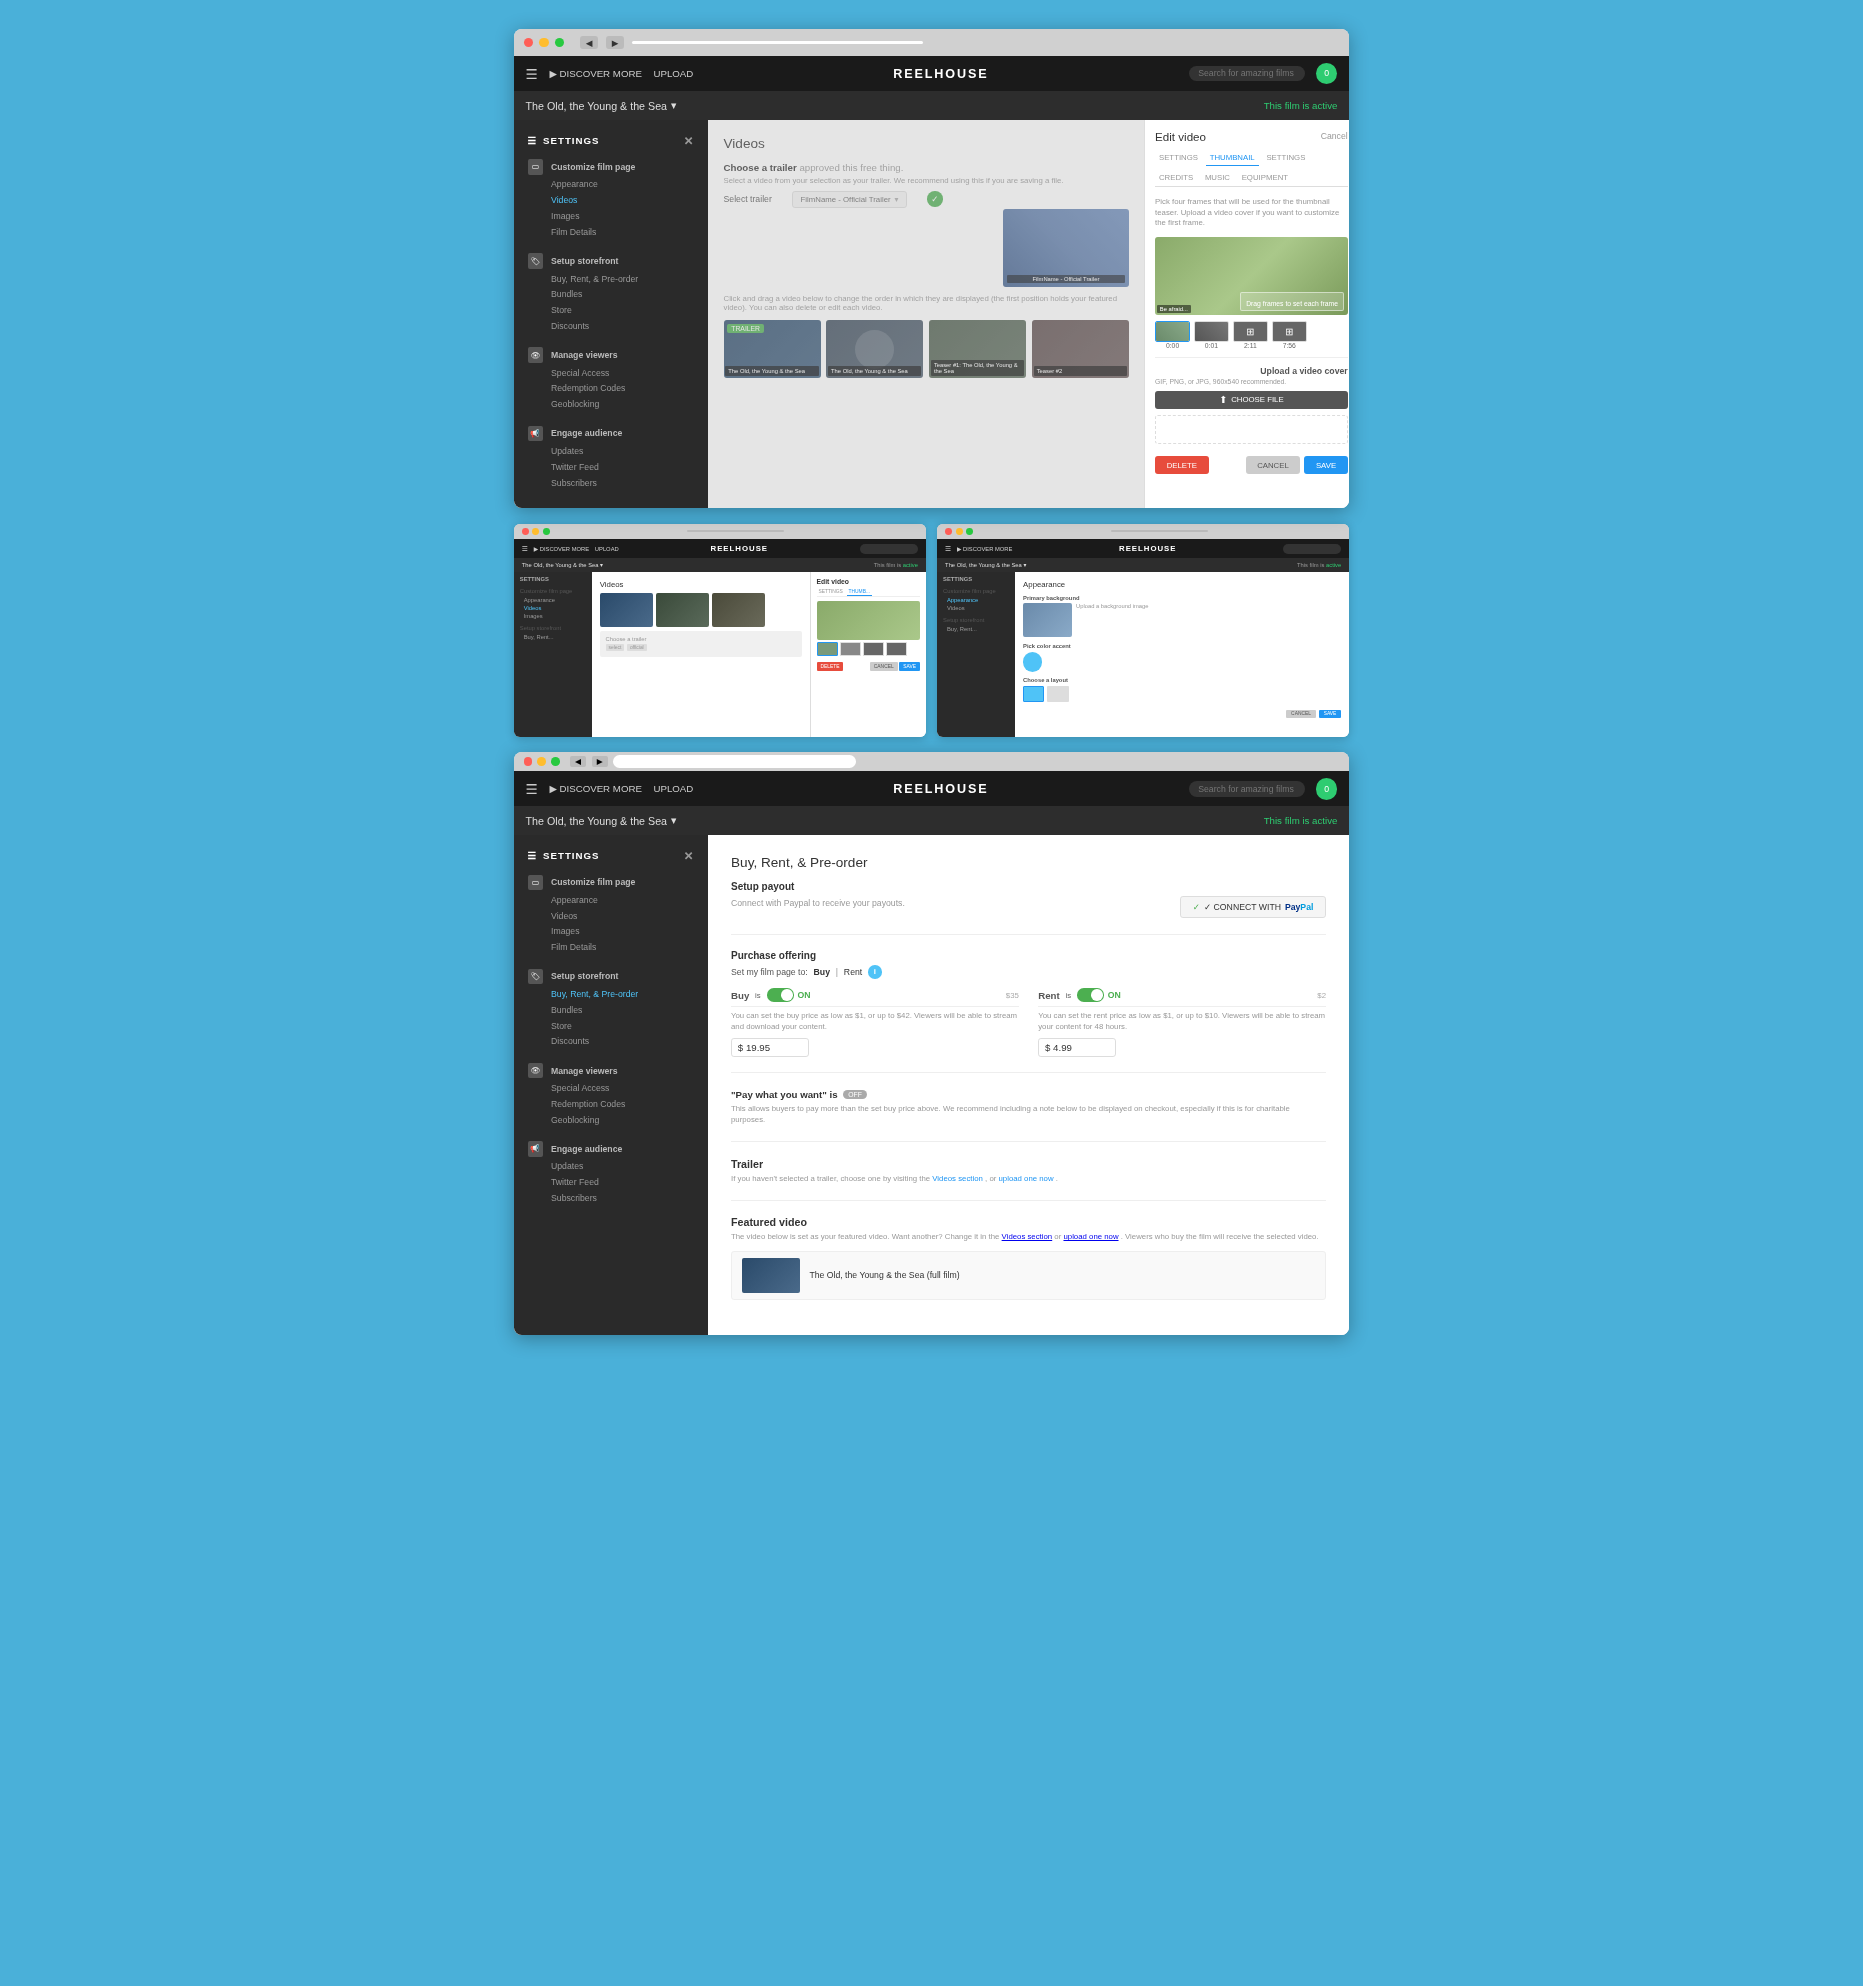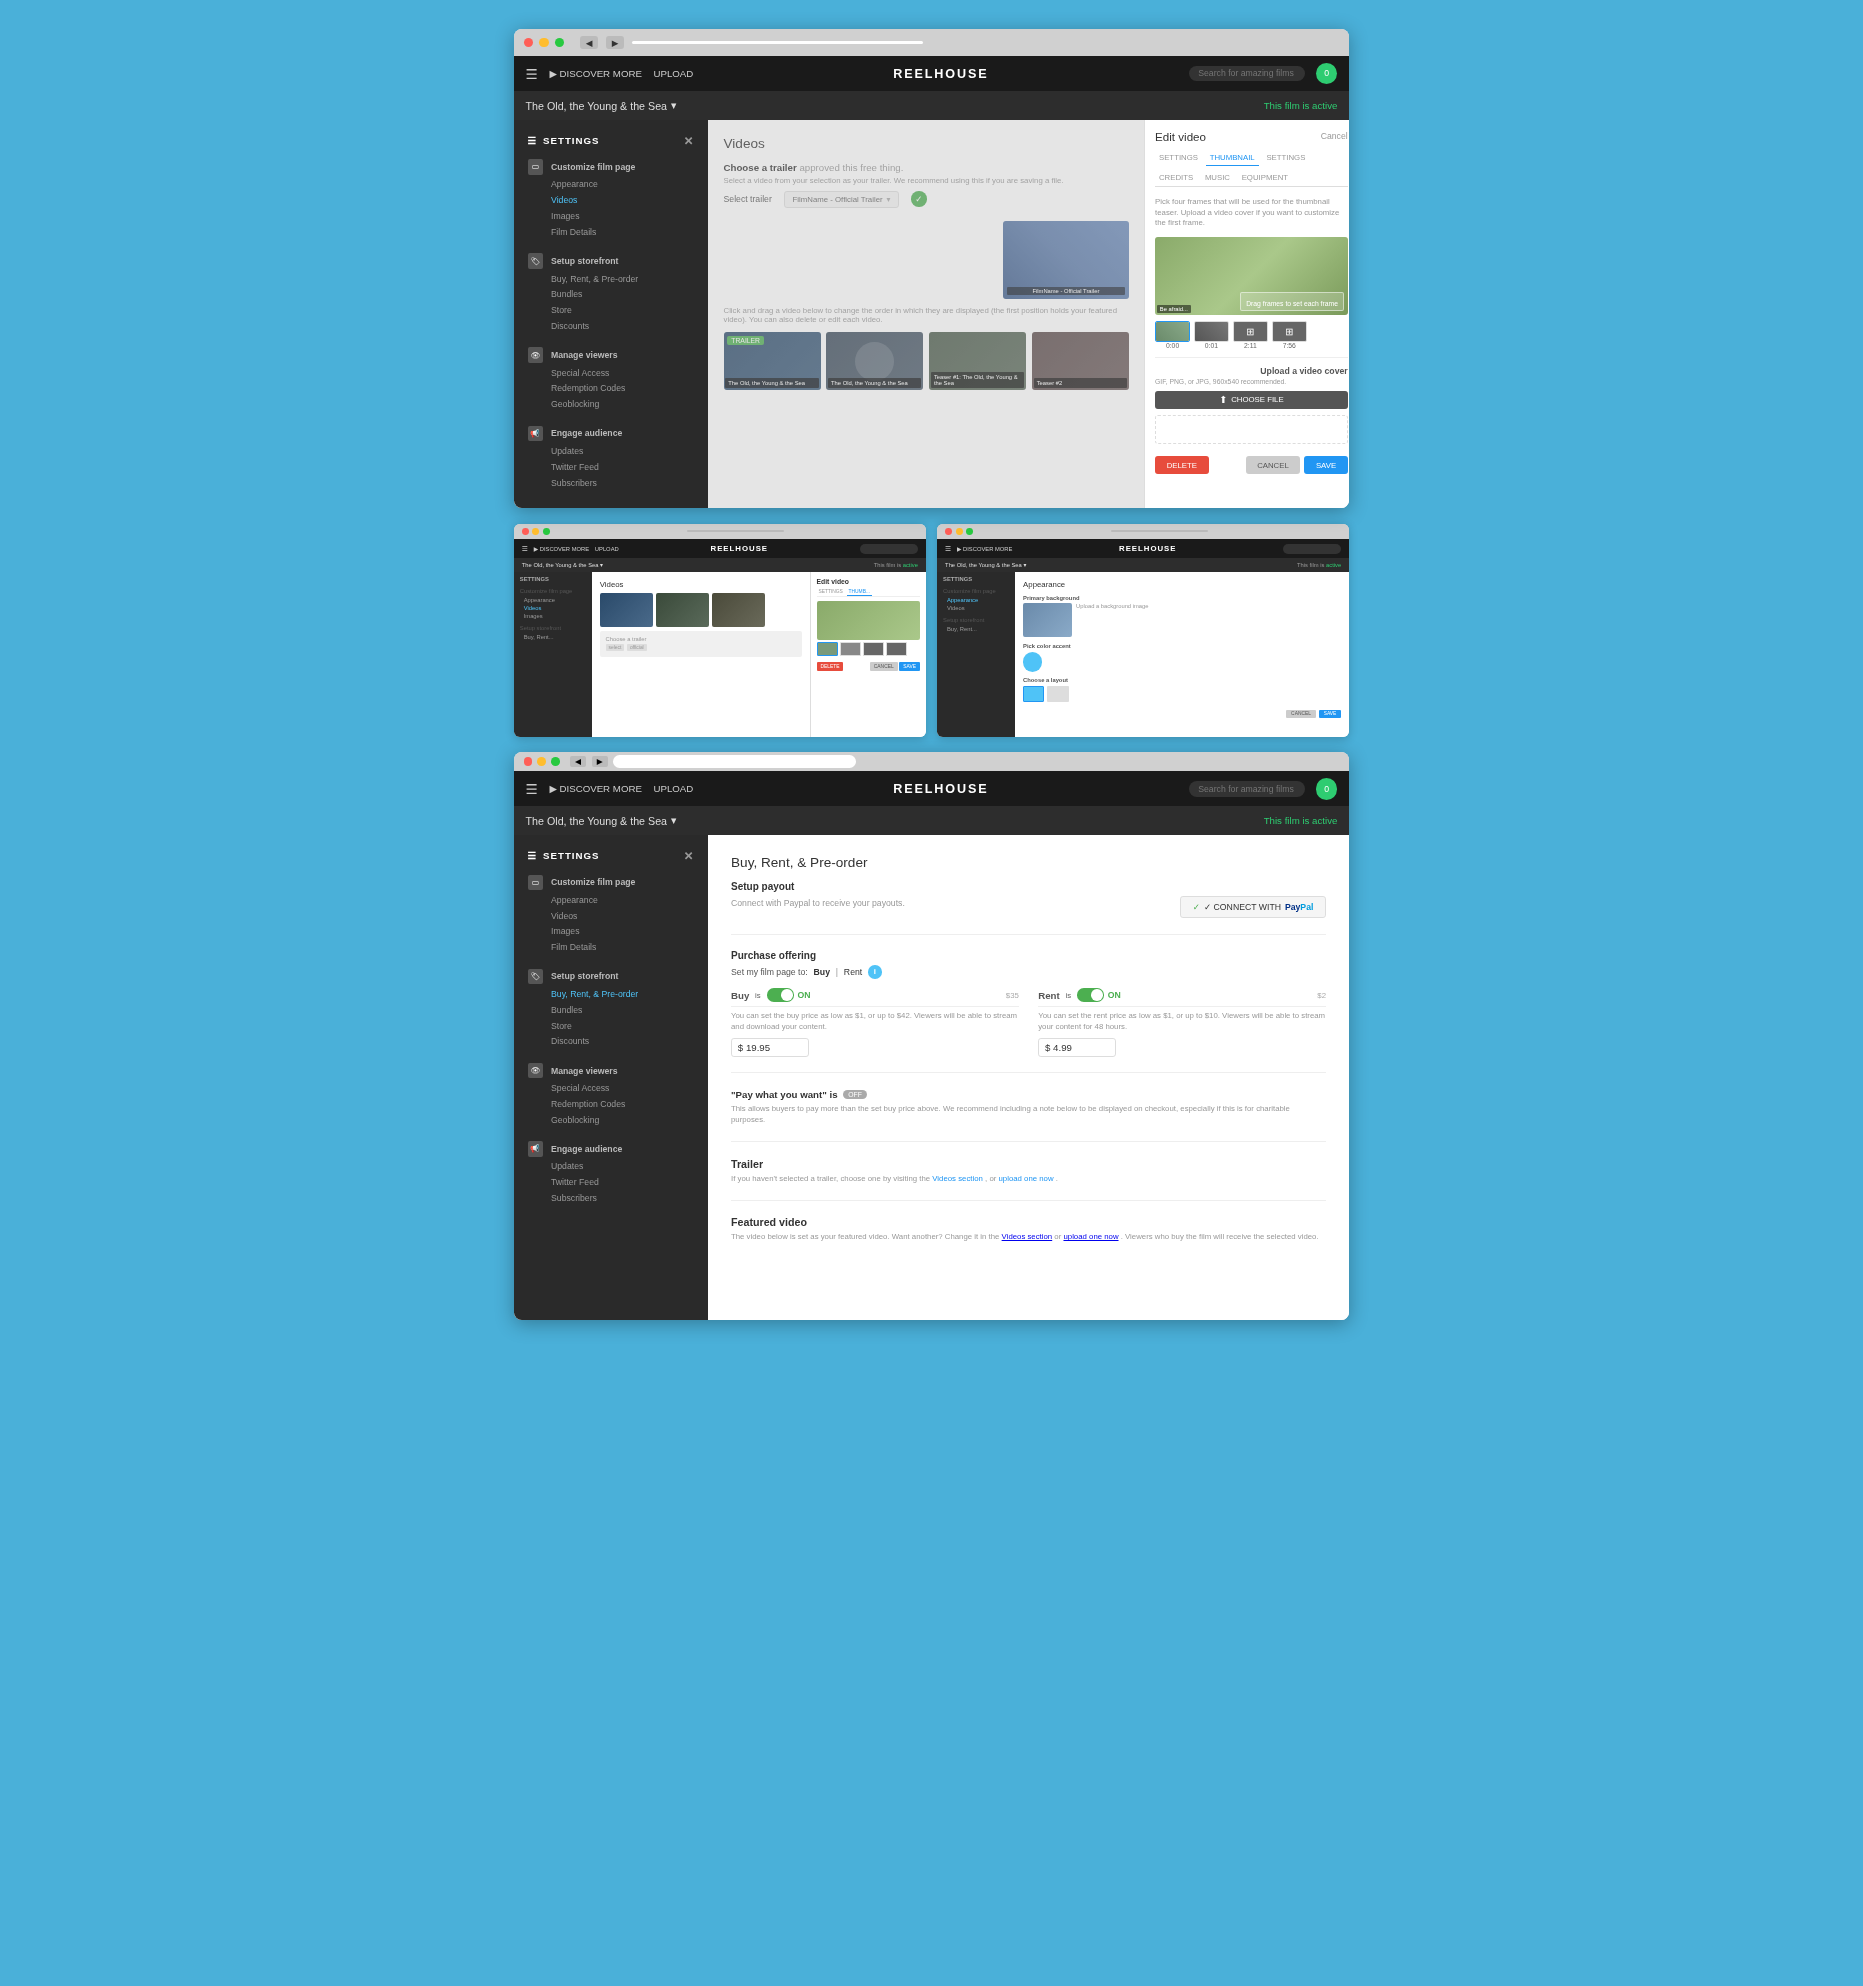--- a/index.html
+++ b/index.html
@@ -748,21 +748,21 @@
       <div class="content-area" style="padding:15.5px 15.5px 15.5px 15.5px; position:relative; flex:1;">
         <h2 class="content-title">Videos</h2>
 
         <div style="margin-bottom:11.6px;">
           <div style="font-size:9.7px; color:#333; font-weight:bold; margin-bottom:2.9px;">
             <span>Choose a trailer</span>
             <span style="color:#999; font-weight:normal;"> approved this free thing.</span>
           </div>
           <div style="font-size:7.8px; color:#999; margin-bottom:5.8px;">Select a video from your selection as your trailer. We recommend using this if you are saving a file.</div>
 
-          <div style="display:flex; align-items:center; gap:12px; margin-bottom:13px;">
+          <div style="display:flex; align-items:center; gap:20px; margin-bottom:1px;">
             <span style="font-size:8.7px; color:#555;">Select trailer</span>
             <div style="background:#f5f5f5; border:1px solid #ddd; border-radius:2.9px; padding:2.9px 7.8px; font-size:7.8px; color:#666; display:flex; align-items:center; gap:3.9px;">
               <span>FilmName - Official Trailer</span>
               <span style="color:#aaa;">▾</span>
             </div>
             <div style="width:15.5px;height:15.5px;border-radius:50%;background:#4caf50;display:flex;align-items:center;justify-content:center;">
               <span style="color:white;font-size:8.7px;">✓</span>
             </div>
           </div>
 
@@ -1198,20 +1198,24 @@
 
         <div class="featured-video">
           <div class="featured-video-title">Featured video</div>
           <p class="featured-video-desc">
             <span>The video below is set as your featured video. Want another? Change it in the</span>
             <a href="#">Videos section</a>
             <span> or </span>
             <a href="#">upload one now</a>
             <span>. Viewers who buy the film will receive the selected video.</span>
           </p>
+          <div class="featured-video-row">
+            <div class="featured-video-thumb" style="background:linear-gradient(135deg,#2a4a6a,#4a6a8a);"></div>
+            <span class="featured-video-name">The Old, the Young &amp; the Sea (full film)</span>
+          </div>
         </div>
 
       </div>
     </div>
   </div>
 
 </div>
 
 
 </body></html>

